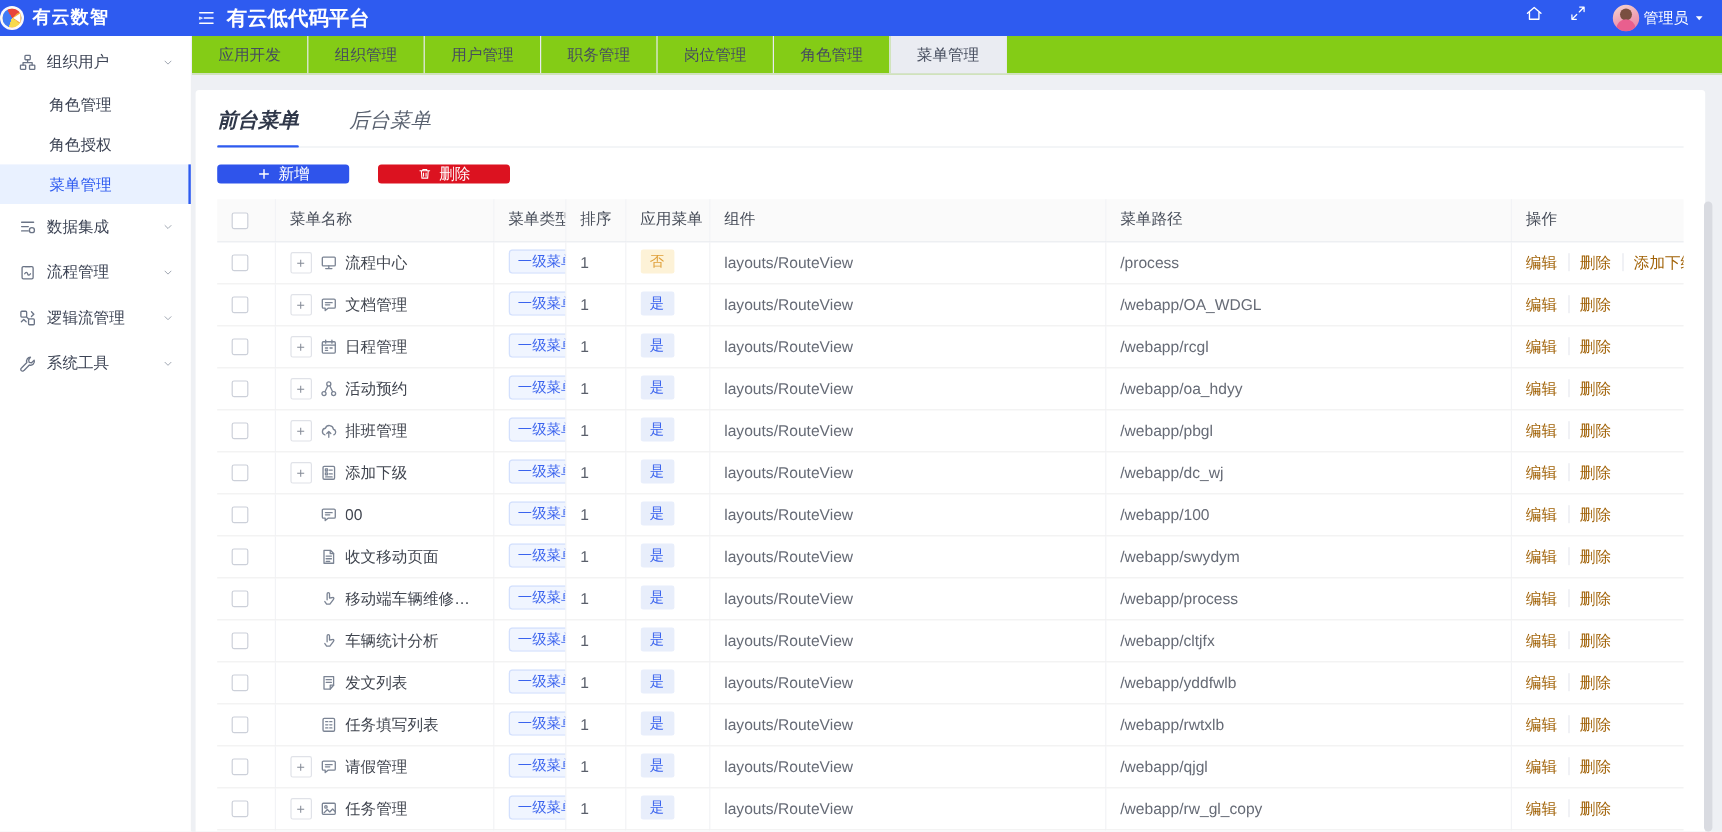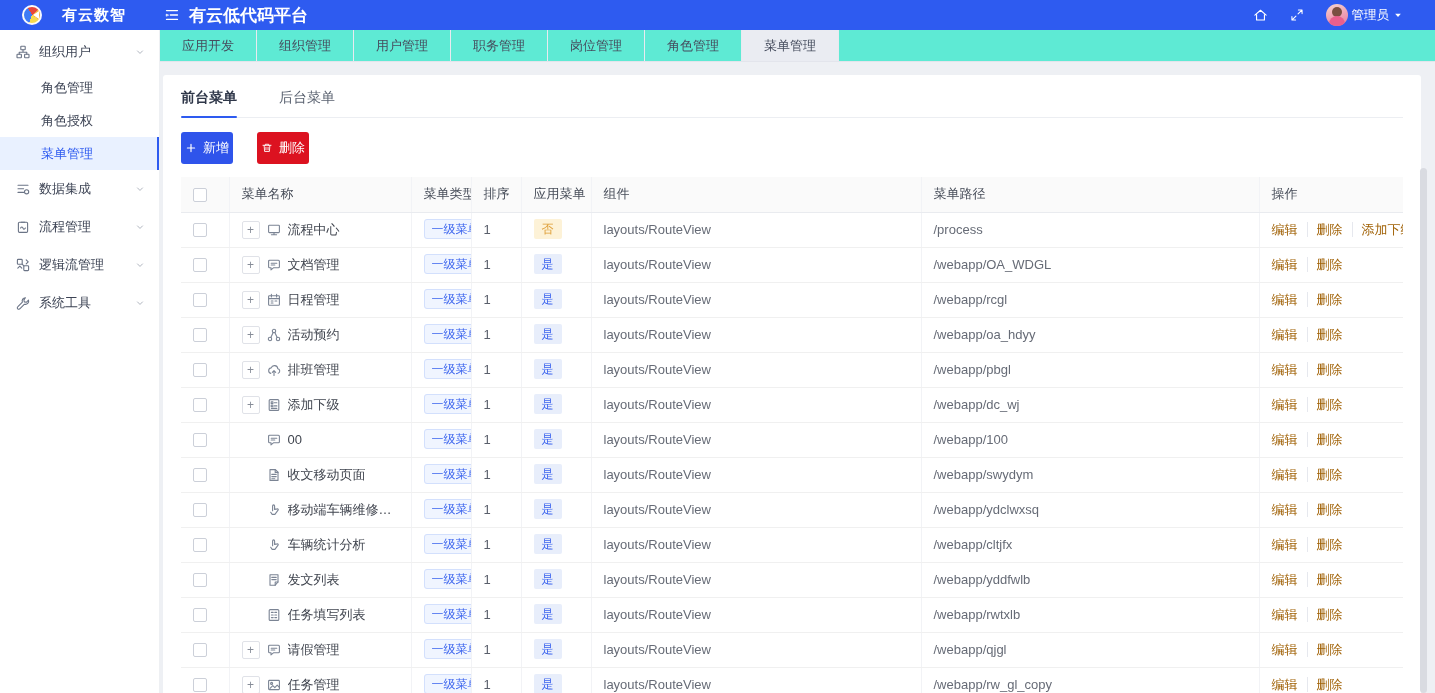--- a/index.html
+++ b/index.html
@@ -2,30 +2,30 @@
 <html><head>
 <meta charset="utf-8">
 <style>
   * { margin:0; padding:0; box-sizing:border-box; }
   html,body { width:1435px; height:693px; overflow:hidden;
     font-family:"Liberation Sans","DejaVu Sans",sans-serif; background:#eef0f4; }
 
   
   .topbar { position:absolute; top:0; left:0; right:0; height:30px; background:#2e5bf0;
     display:flex; align-items:center; color:#fff; z-index:9; }
-  .logo { width:160px; display:flex; align-items:flex-end; gap:20px; padding-left:22px; }
+  .logo { width:160px; display:flex; align-items:flex-start; gap:7px; padding-left:0; }
   .logo-mark { width:20px; height:20px; border-radius:50%; position:relative; flex:0 0 auto;
     background:conic-gradient(from 200deg,#3f7bf5 0 130deg,#e8453c 130deg 210deg,#f5a83b 210deg 285deg,#f8d94c 285deg 360deg);
     border:2px solid rgba(255,255,255,.95); }
   .logo-mark::after { content:""; position:absolute; left:5px; top:4px;
     border:4px solid transparent; border-right:6px solid #fff; }
   .logo-text { font-size:15px; font-weight:bold; letter-spacing:1px; white-space:nowrap; }
   .collapse-btn { display:flex; align-items:center; margin-left:4px; cursor:pointer; }
   .app-title { font-size:17px; font-weight:bold; margin-left:9px; white-space:nowrap; }
-  .topbar-right { margin-left:auto; display:flex; align-items:center; gap:22px; padding-right:32px; }
+  .topbar-right { margin-left:auto; display:flex; align-items:flex-start; gap:22px; padding-right:14px; }
   .tb-icon { display:flex; align-items:center; cursor:pointer; }
   .avatar { width:22px; height:22px; border-radius:50%; overflow:hidden; position:relative;
     background:linear-gradient(160deg,#f6d9cf 0%,#ef9fb4 55%,#e77fa0 100%); }
   .avatar::before { content:""; position:absolute; left:6px; top:3px; width:10px; height:10px;
     border-radius:50%; background:#7a4f41; }
   .avatar::after { content:""; position:absolute; left:3px; top:12px; width:16px; height:10px;
     border-radius:8px 8px 0 0; background:#e95f8e; }
   .user-chip { display:flex; align-items:center; gap:4px; font-size:12.5px; cursor:pointer; }
 
   
@@ -36,37 +36,37 @@
   .side-item .s-ico { display:flex; align-items:center; color:#6b7486; }
   .side-item .s-lbl { margin-left:9px; flex:1; white-space:nowrap; }
   .side-item .s-chev { color:#9aa1ad; display:flex; align-items:center; }
   .side-item.active { color:#2e5bf0; }
   .side-item.active .s-ico, .side-item.active .s-chev { color:#2e5bf0; }
   .sub-item { height:33px; display:flex; align-items:center; padding-left:41px;
     font-size:13px; color:#3c4354; cursor:pointer; }
   .sub-item.selected { background:#e9f1ff; color:#2e5bf0; border-right:2px solid #2e5bf0; }
 
   
-  .nav-tabs { position:absolute; left:160px; top:30px; right:0; height:32px; background:#5eead4;
+  .nav-tabs { position:absolute; left:160px; top:30px; right:0; height:32px; background:#84cc16;
     border-bottom:1px solid #e3e5ec; display:flex; z-index:7; }
   .nav-tab { padding:0 22px; display:flex; align-items:center; justify-content:center;
     font-size:13px; color:#464d5e; border-right:1px solid #e8eaf0; cursor:pointer; white-space:nowrap; }
   .nav-tab.active { background:#eaecf2; }
 
   
   .content { position:absolute; left:160px; top:62px; right:0; bottom:0; background:#eef0f4; }
   .card { position:absolute; left:3px; top:13px; right:14px; bottom:0; background:#fff;
     border-radius:3px 3px 0 0; padding:0 18px; overflow:hidden; }
   .page-tabs { display:flex; gap:42px; padding-top:14px; border-bottom:1px solid #eceef2; }
-  .page-tab { font-size:14px; color:#5a6270; padding-bottom:10px; position:relative; cursor:pointer; white-space:nowrap; }
+  .page-tab { font-size:17px; color:#5a6270; padding-bottom:10px; position:relative; cursor:pointer; white-space:nowrap;font-style:italic; }
   .page-tab.active { color:#2f3749; font-weight:bold; }
   .page-tab.active::after { content:""; position:absolute; left:0; right:0; bottom:-1px; height:2px;
     background:#2e5bf0; border-radius:1px; }
   .toolbar { margin-top:14px; display:flex; gap:24px; }
-  .btn { height:32px; padding:0 4px; border:none; border-radius:3px; color:#fff; font-size:13px;
+  .btn { height:16px; padding:0 33px; border:none; border-radius:3px; color:#fff; font-size:13px;
     display:flex; align-items:center; gap:6px; cursor:pointer; font-family:inherit; }
   .btn-add { background:#2f54eb; }
   .btn-del { background:#dc1220; }
 
   
   .table-wrap { margin-top:13px; }
   table { width:100%; border-collapse:collapse; table-layout:fixed; }
   th, td { height:35px; border-bottom:1px solid #f0f0f0; border-right:1px solid #f2f3f6;
     font-size:13px; padding:0 12px; text-align:left; white-space:nowrap; overflow:hidden; }
   th:last-child, td:last-child { border-right:none; }
@@ -457,21 +457,21 @@
                       <path d="M5.6 7.8V2.9a1 1 0 0 1 2 0v3.5l2.6-.5c.9-.2 1.4.9.7 1.5l-3 4H5.2L3.7 9.3"></path>
                     </svg>
                   </span>
                   <span class="nm">移动端车辆维修申请</span>
                 </div>
               </td>
               <td><span class="tag-type">一级菜单</span></td>
               <td>1</td>
               <td><span class="tag-yes">是</span></td>
               <td class="mono-path">layouts/RouteView</td>
-              <td class="mono-path">/webapp/ydclwxsq</td>
+              <td class="mono-path">/webapp/process</td>
               <td><span class="act-link">编辑</span><span class="act-link">删除</span></td>
             </tr>
             <tr>
               <td><span class="cb"></span></td>
               <td>
                 <div class="name-cell">
                   <span class="indent"></span>
                   <span class="row-ico">
                     <svg width="14" height="14" viewBox="0 0 14 14" fill="none" stroke="currentColor" stroke-width="1.1" stroke-linecap="round" stroke-linejoin="round">
                       <path d="M5.6 7.8V2.9a1 1 0 0 1 2 0v3.5l2.6-.5c.9-.2 1.4.9.7 1.5l-3 4H5.2L3.7 9.3"></path>

